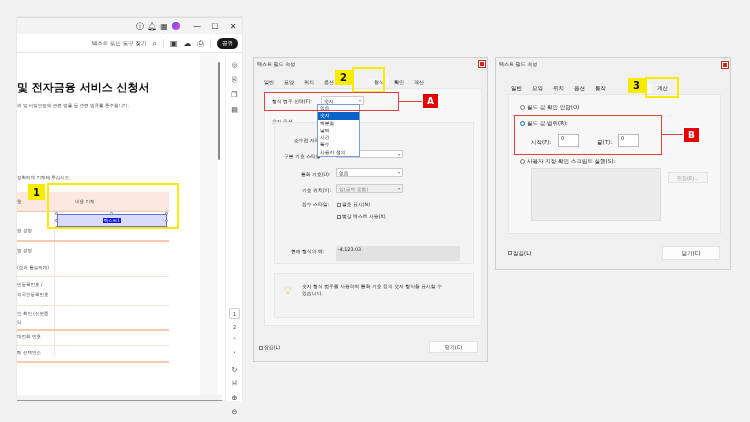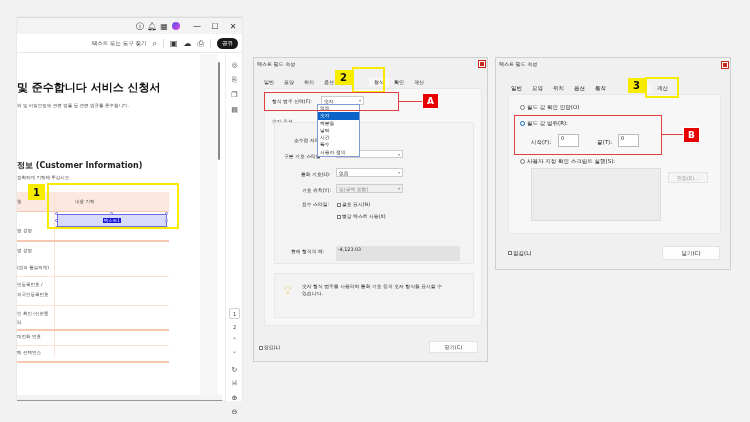--- a/index.html
+++ b/index.html
@@ -79,23 +79,22 @@
     <span class="tool-ic">⌕</span>
     <span style="width:1px;height:9px;background:#ddd"></span>
     <span class="tool-ic">▣</span>
     <span class="tool-ic">☁</span>
     <span class="tool-ic">⎙</span>
     <span style="width:1px;height:9px;background:#ddd"></span>
     <span class="share-btn">공유</span>
   </div>
 
   <div id="doc" class="abs">
-    <div class="abs doc-title" style="top:26px">및 준수합니다 서비스 신청서</div>
+    <div class="abs doc-title" style="top:26px">및 전자금융 서비스 신청서</div>
     <div class="abs doc-sub" style="top:49px">와 및 비밀보장에 관련 법률 등 관련 법규를 준수합니다.</div>
-    <div class="abs" style="left:0;top:106px;font-size:8px;font-weight:bold;white-space:nowrap">정보 (Customer Information)</div>
     <div class="abs doc-note" style="top:121px">정확하게 기재해 주십시오.</div>
 
     <div class="abs tbl-head" style="top:138px">
       <span class="abs cell-label" style="top:7px">항</span>
       <span class="abs cell-label" style="left:58px;top:7px">내용 기재</span>
     </div>
     <div class="abs col-line" style="top:138px;height:164px"></div>
     <div class="abs cell-label" style="top:174px">명 성명</div>
     <div class="abs row-line thick" style="top:186px"></div>
     <div class="abs cell-label" style="top:194px">명 성명</div>

